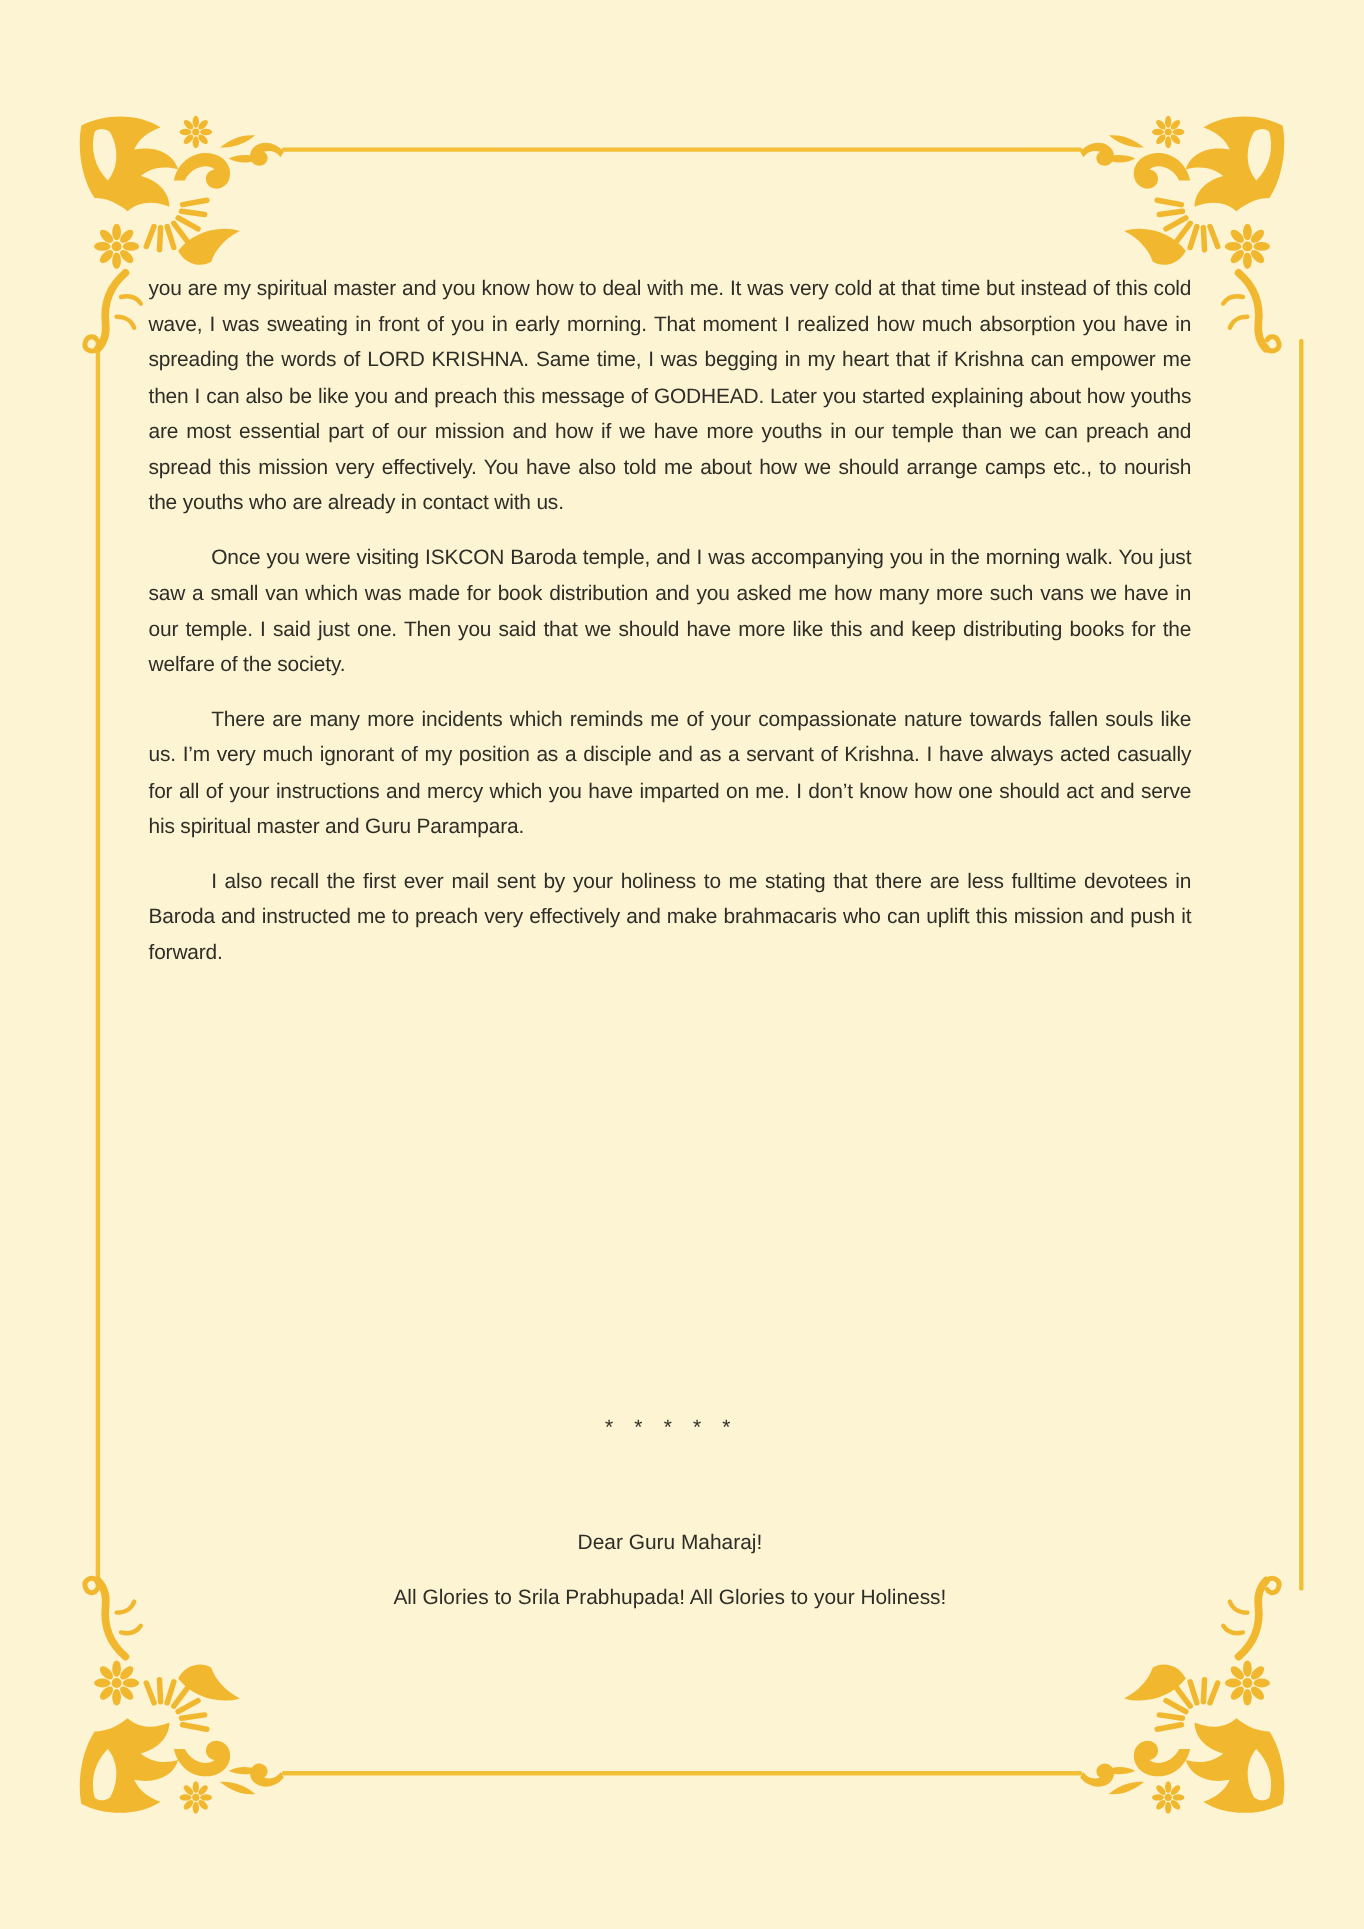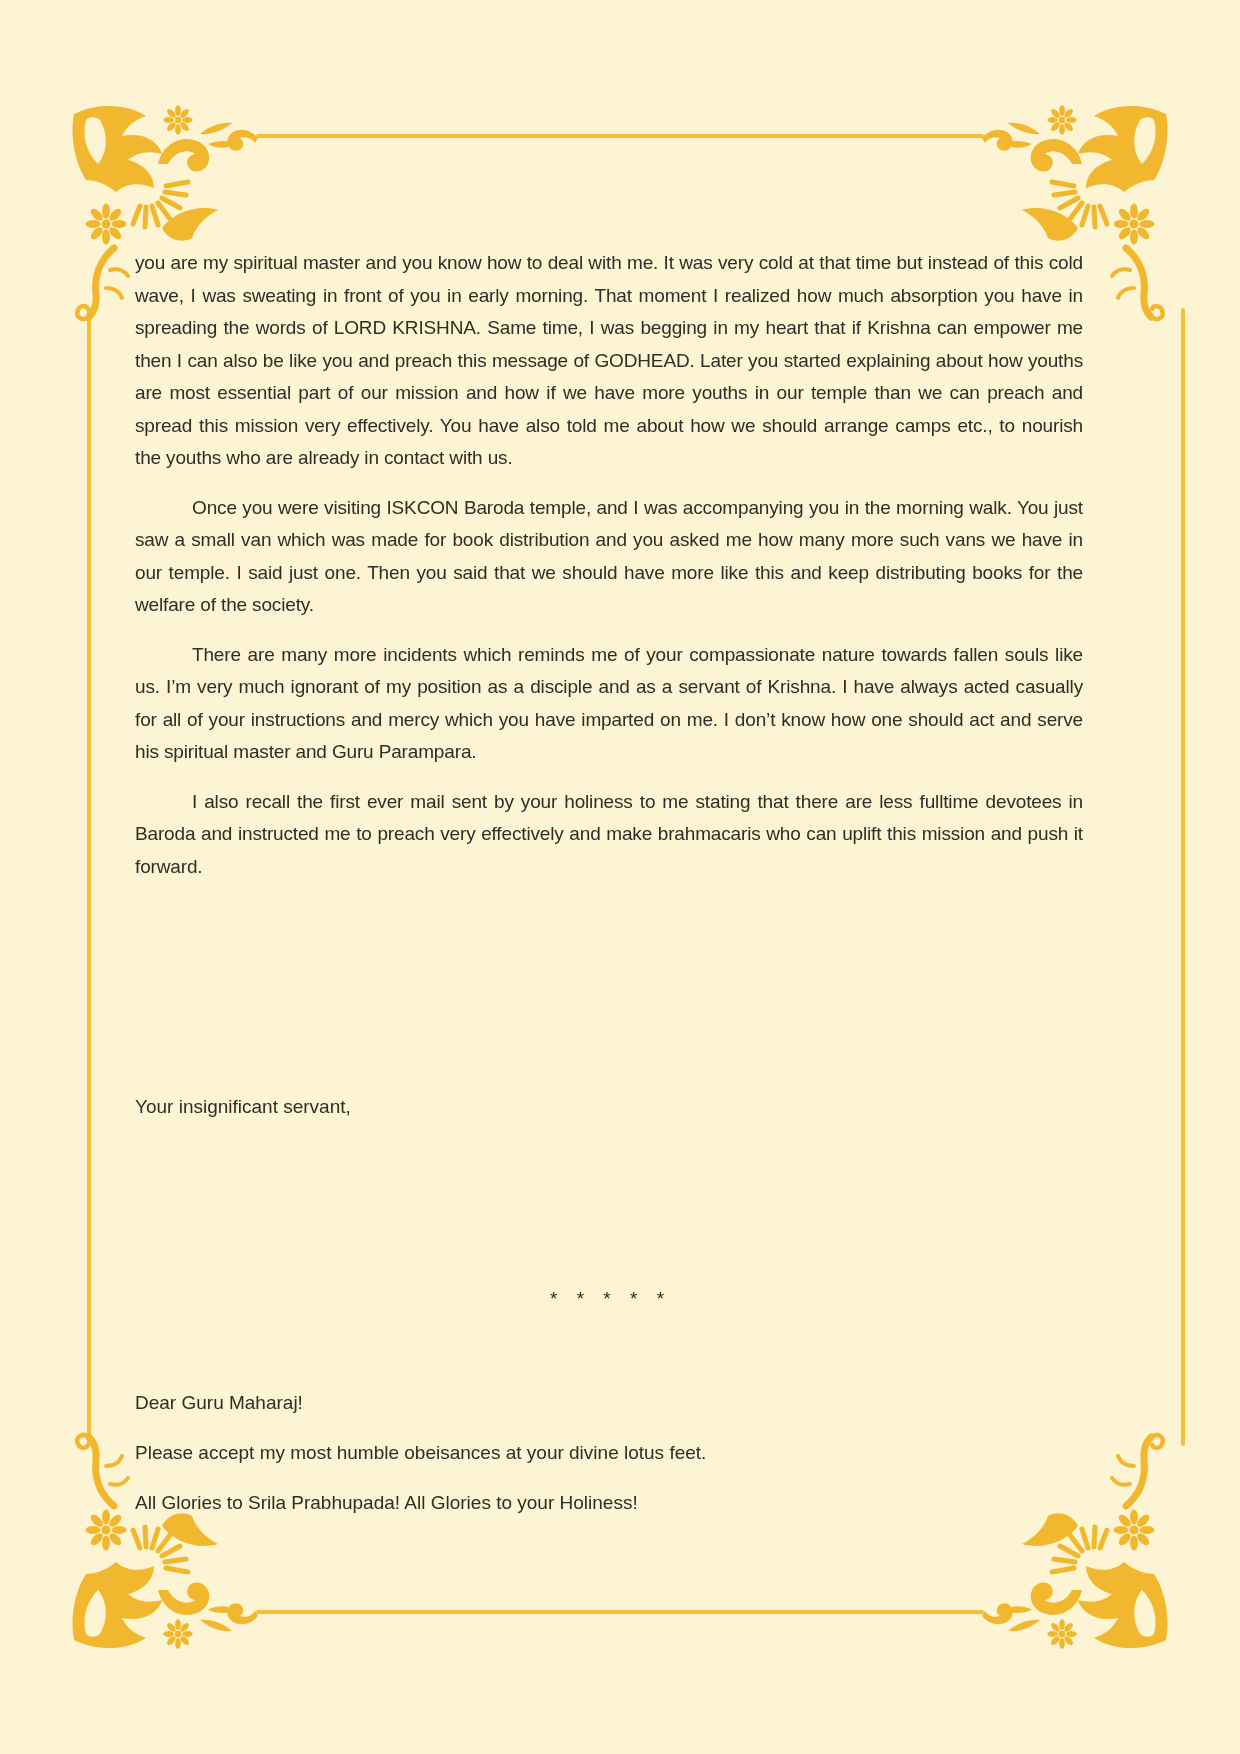--- a/index.html
+++ b/index.html
@@ -29,21 +29,21 @@
   }
   .letter-body p{margin:0 0 17px 0;}
   .letter-body p.indent{text-indent:57px;}
   .sig-block{position:absolute;left:135px;top:1091px;width:948px;font-size:19px;line-height:32.5px;}
   .sig-block div{margin-bottom:17.5px;}
   .separator{
     position:absolute;left:135px;top:1283px;width:948px;
     text-align:center;font-size:19px;line-height:32px;
     letter-spacing:4px;word-spacing:6px;
   }
-  .next-letter{position:absolute;left:135px;top:1387px;width:948px;font-size:19px;line-height:32.5px;}
+  .next-letter{position:absolute;left:135px;top:1387px;width:948px;font-size:19px;line-height:32.5px;text-align:center;}
   .next-letter div{margin-bottom:17.5px;}
   .page-number{
     position:absolute;left:135px;top:1628px;width:948px;
     text-align:center;font-size:18px;line-height:26px;
   }
 </style>
 </head>
 <body>
 
 <div class="page">
@@ -291,24 +291,22 @@
     </div>
 
   <div class="letter-body">
     <p>you are my spiritual master and you know how to deal with me. It was very cold at that time but instead of this cold wave, I was sweating in front of you in early morning. That moment I realized how much absorption you have in spreading the words of LORD KRISHNA. Same time, I was begging in my heart that if Krishna can empower me then I can also be like you and preach this message of GODHEAD. Later you started explaining about how youths are most essential part of our mission and how if we have more youths in our temple than we can preach and spread this mission very effectively. You have also told me about how we should arrange camps etc., to nourish the youths who are already in contact with us.</p>
     <p class="indent">Once you were visiting ISKCON Baroda temple, and I was accompanying you in the morning walk. You just saw a small van which was made for book distribution and you asked me how many more such vans we have in our temple. I said just one. Then you said that we should have more like this and keep distributing books for the welfare of the society.</p>
     <p class="indent">There are many more incidents which reminds me of your compassionate nature towards fallen souls like us. I’m very much ignorant of my position as a disciple and as a servant of Krishna. I have always acted casually for all of your instructions and mercy which you have imparted on me. I don’t know how one should act and serve his spiritual master and Guru Parampara.</p>
     <p class="indent">I also recall the first ever mail sent by your holiness to me stating that there are less fulltime devotees in Baroda and instructed me to preach very effectively and make brahmacaris who can uplift this mission and push it forward.</p>
   </div>
 
   <div class="sig-block">
-    <div>Your insignificant servant,</div>
   </div>
 
   <div class="separator">* * * * *</div>
 
   <div class="next-letter">
     <div>Dear Guru Maharaj!</div>
-    <div>Please accept my most humble obeisances at your divine lotus feet.</div>
     <div>All Glories to Srila Prabhupada! All Glories to your Holiness!</div>
   </div>
 
 </div>
 
 </body></html>

